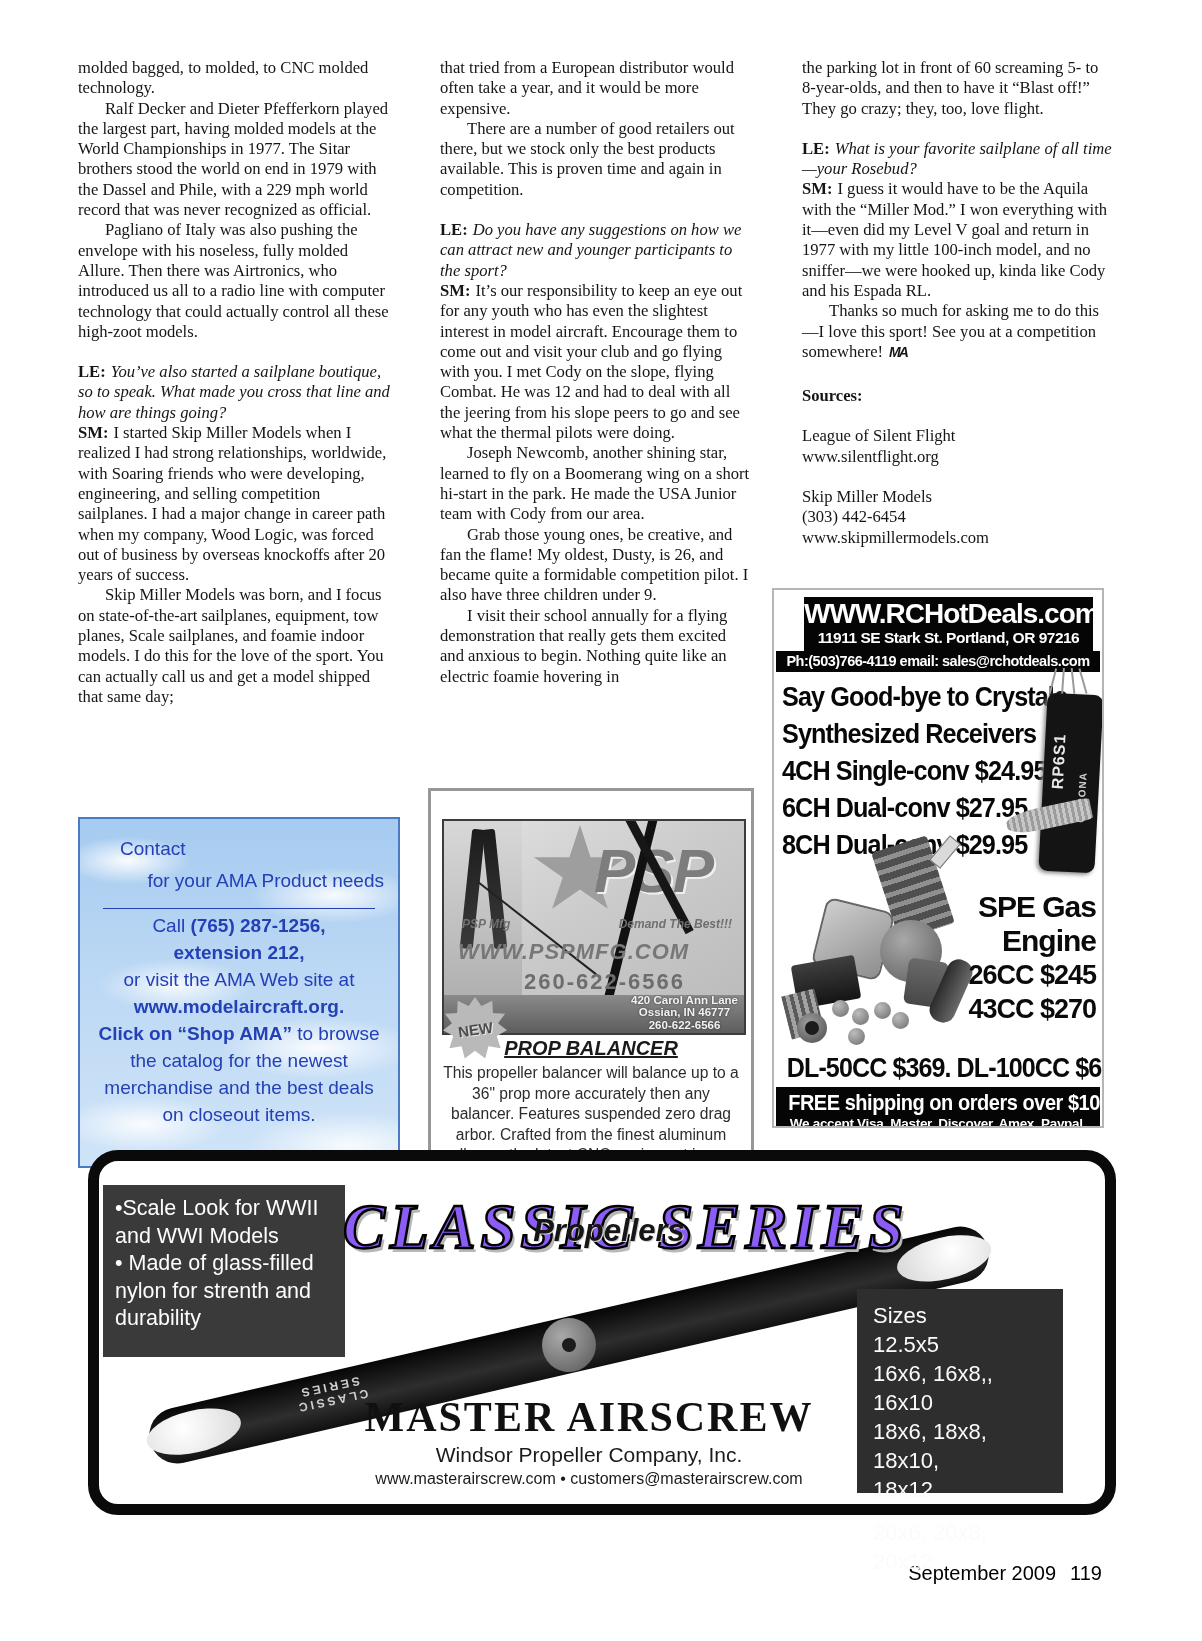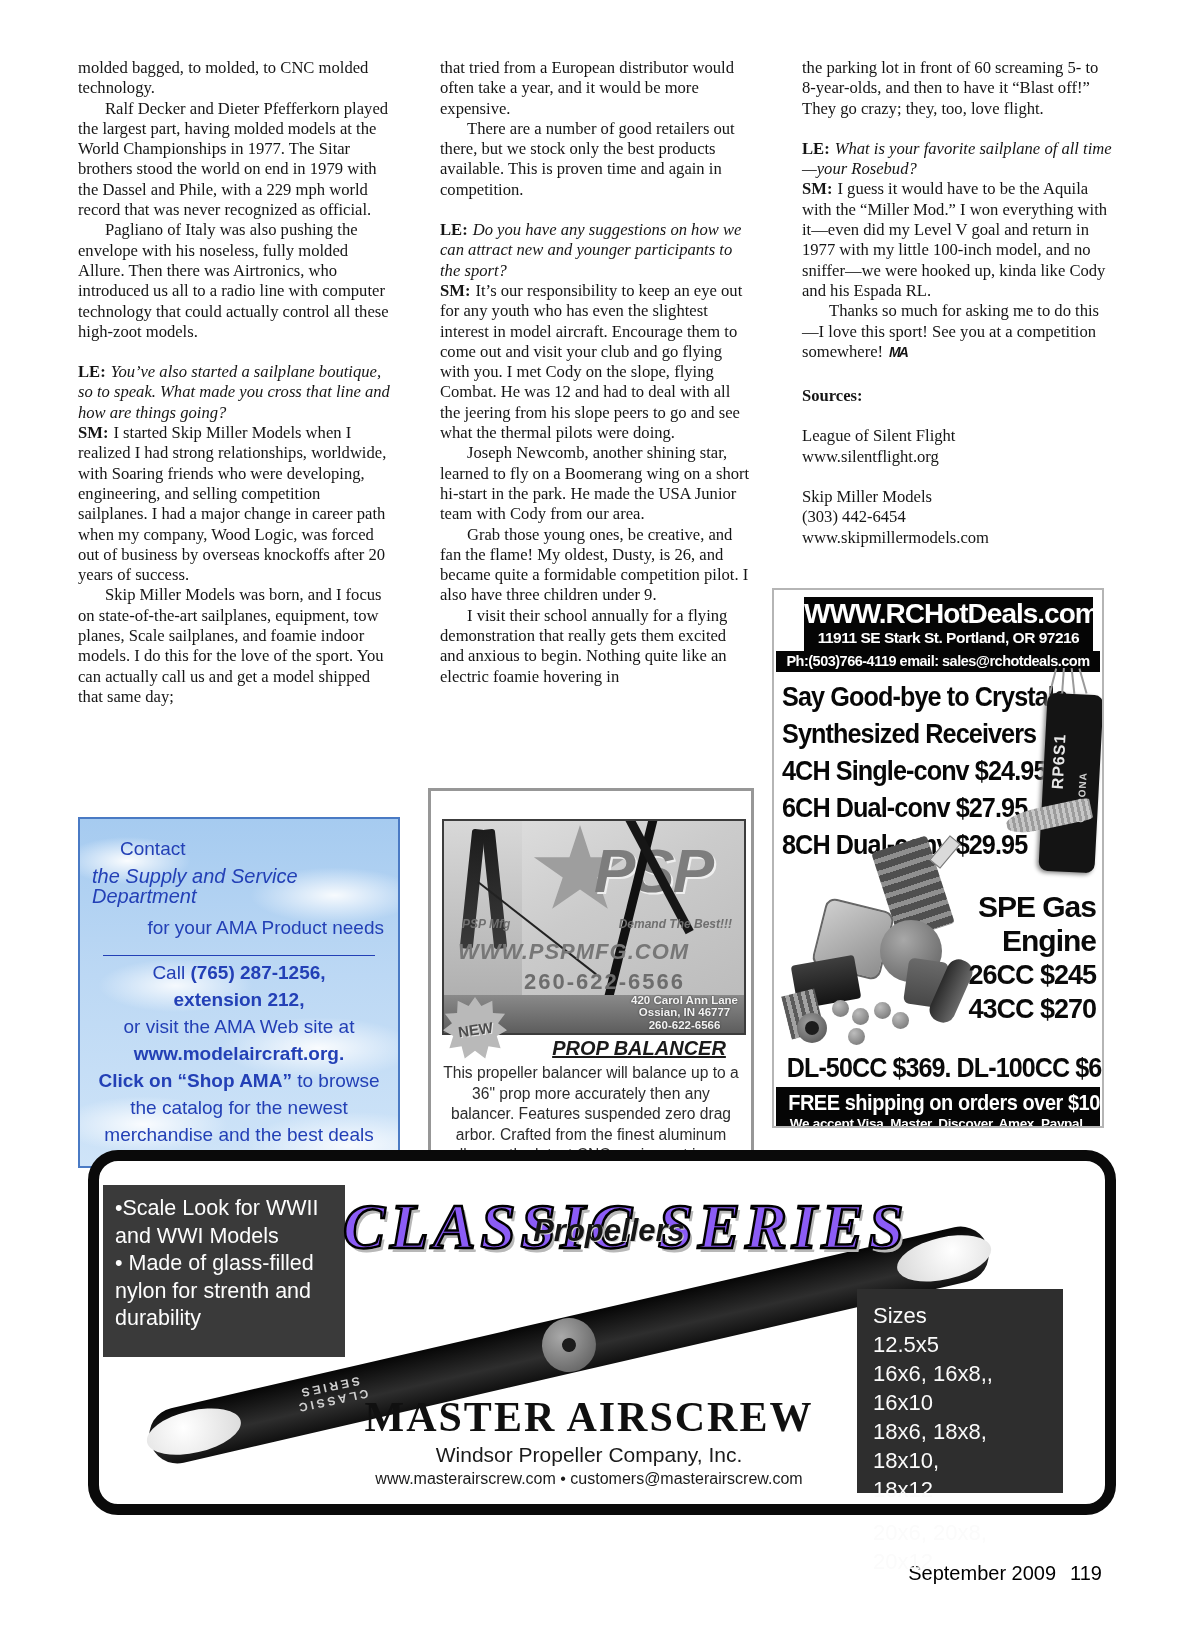--- a/index.html
+++ b/index.html
@@ -68,21 +68,21 @@
   .psp-band{position:absolute;left:0;bottom:0;width:100%;height:38px;
        background:linear-gradient(#8a8a8a,#5d5d5d);}
   .psp-addr{position:absolute;right:6px;bottom:2px;text-align:center;color:#f3f3f3;
        font-size:11.5px;font-weight:bold;line-height:12.5px;text-shadow:0 0 2px #333;}
   .newstar{position:absolute;left:12px;top:206px;width:64px;height:64px;background:#b9b9b9;
        clip-path:polygon(50% 0%,60% 14%,77% 6%,78% 25%,97% 26%,86% 41%,100% 52%,84% 61%,90% 80%,71% 77%,66% 96%,50% 84%,34% 96%,29% 77%,10% 80%,16% 61%,0% 52%,14% 41%,3% 26%,22% 25%,23% 6%,40% 14%);
        display:flex;align-items:center;justify-content:center;}
   .newstar span{color:#4c4c4c;font-size:15px;font-weight:bold;transform:rotate(-8deg);
        text-shadow:1px 1px 0 #e6e6e6;}
   .psp-title{position:absolute;left:0;top:246px;width:100%;text-align:center;font-size:20px;
-       font-weight:bold;font-style:italic;text-decoration:underline;color:#1a1a1a;padding-left:48px;}
+       font-weight:bold;font-style:italic;text-decoration:underline;color:#1a1a1a;}
   .psp-body{position:absolute;left:10px;top:272px;width:300px;text-align:center;font-size:15.6px;
        line-height:20.5px;color:#2c2c2c;}
 
   
   .rc{position:absolute;left:772px;top:588px;width:332px;height:540px;box-sizing:border-box;
       border:2px solid #b5b5b5;background:#fff;overflow:hidden;
       font-family:"Liberation Sans",sans-serif;}
   .rc-head1{position:absolute;left:30px;top:7px;right:9px;height:54px;background:#050505;
       text-align:center;color:#fff;}
   .rc-head2{position:absolute;left:2px;top:61px;right:2px;height:21px;background:#050505;
@@ -217,21 +217,20 @@
       <p class="gap">League of Silent Flight</p>
       <p>www.silentflight.org</p>
       <p class="gap">Skip Miller Models</p>
       <p>(303) 442-6454</p>
       <p>www.skipmillermodels.com</p>
     </div>
   </div>
 
   <div class="ama">
     <div class="l1">Contact</div>
-    <div class="l2">the Supply and Service Department</div>
     <div class="l3">for your AMA Product needs</div>
     <div class="rule"></div>
     <div class="c"><span>Call</span> <span class="b">(765) 287-1256,</span></div>
     <div class="c b">extension 212,</div>
     <div class="c">or visit the AMA Web site at</div>
     <div class="c b">www.modelaircraft.org.</div>
     <div class="c"><span class="b">Click on “Shop AMA”</span> <span>to browse</span></div>
     <div class="c">the catalog for the newest</div>
     <div class="c">merchandise and the best deals</div>
     <div class="c">on closeout items.</div>

